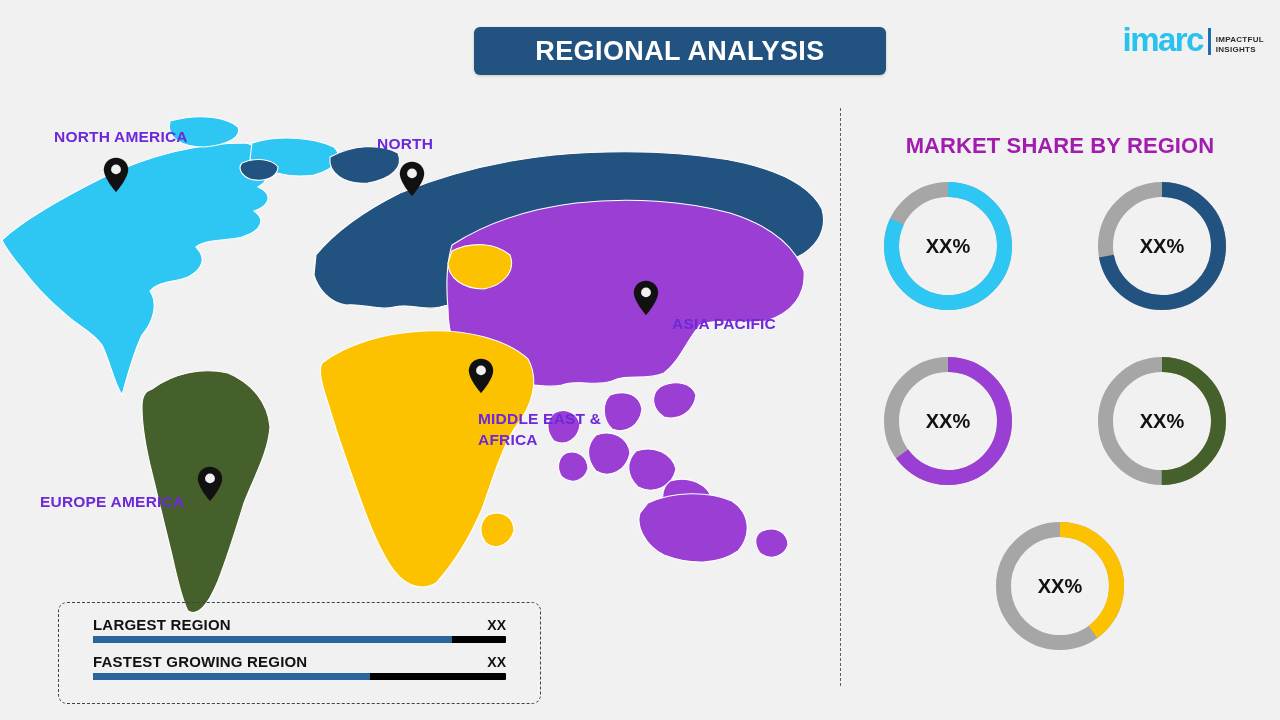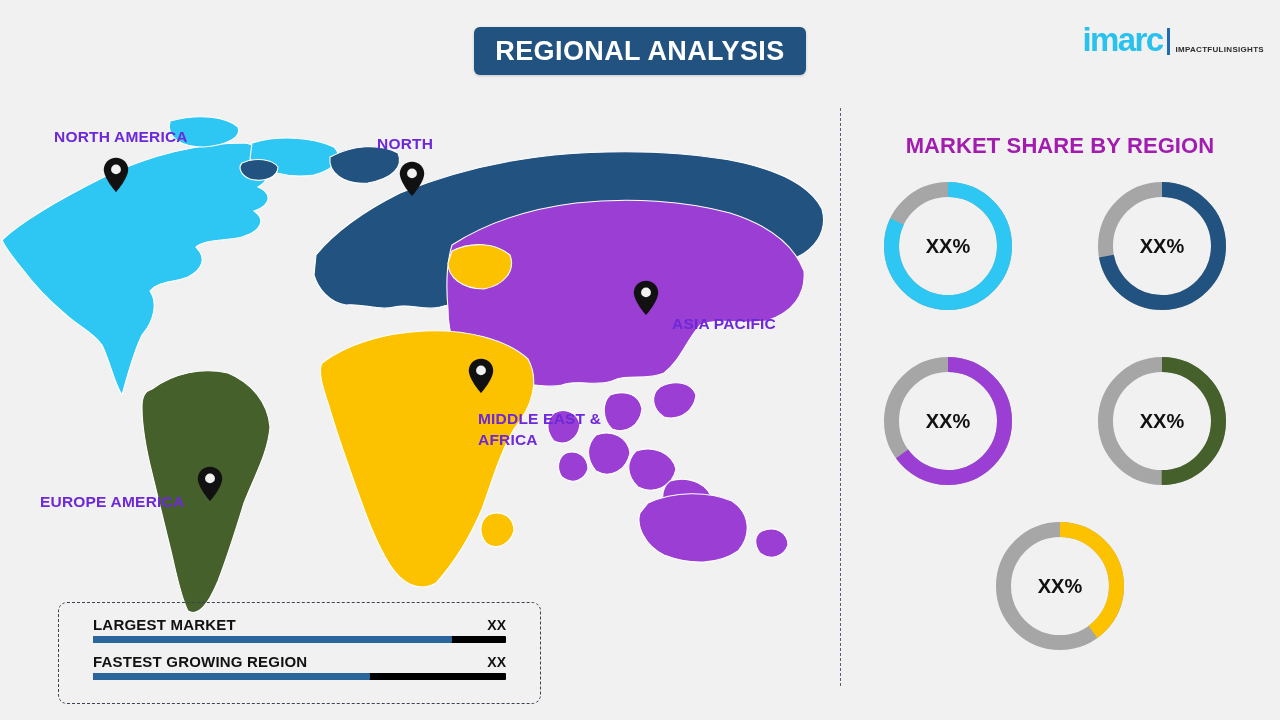--- a/index.html
+++ b/index.html
@@ -6,21 +6,21 @@
   html,body { width:1280px; height:720px; }
   body {
     background:#f1f1f1;
     font-family:"Liberation Sans", sans-serif;
     position:relative;
     overflow:hidden;
   }
   
   #title-banner{
     position:absolute; left:474px; top:27px;
-    width:332px; height:48px;
+    width:412px; height:48px;
     background:#225380;
     border-radius:6px;
     display:flex; align-items:center; justify-content:center;
     box-shadow:0 1px 3px rgba(0,0,0,.18);
   }
   #title-banner span{
     color:#ffffff; font-size:27px; font-weight:bold; letter-spacing:.4px;
   }
   
   #logo{
@@ -28,21 +28,21 @@
     display:flex; align-items:flex-end; gap:5px;
   }
   #logo .logo-word{
     font-size:33px; font-weight:bold; color:#29c1ee;
     letter-spacing:-1.6px; line-height:1; position:relative; top:1px;
   }
   #logo .logo-bar{
     width:3px; height:27px; background:#1f6cb4;
   }
   #logo .logo-tag{
-    display:flex; justify-content:center;
+    display:flex; flex-direction:column; justify-content:center;
     font-size:8px; font-weight:bold; color:#2b2b2b; line-height:1.25;
     letter-spacing:.3px;
   }
   
   #panel-divider{
     position:absolute; left:840px; top:108px;
     width:0; height:578px;
     border-left:1.5px dashed #53607a;
   }
   
@@ -158,21 +158,21 @@
           <path d="M13 0.8 C6.1 0.8 0.8 6.1 0.8 12.6 C0.8 21.5 13 35.2 13 35.2 C13 35.2 25.2 21.5 25.2 12.6 C25.2 6.1 19.9 0.8 13 0.8 Z" fill="#111111"></path>
           <circle cx="13" cy="12.4" r="4.9" fill="#f1f1f1"></circle>
         </svg></div>
     </div>
 </div>
 
 <div id="legend-box">
   <div id="legend-rows">
       <div class="legend-row">
         <div class="legend-row-top">
-          <span class="legend-name">LARGEST MARKET</span>
+          <span class="legend-name">LARGEST REGION</span>
           <span class="legend-value">XX</span>
         </div>
         <div class="legend-track" style="background:#000000">
           <div class="legend-fill" style="width:87%;background:#2a659c"></div>
         </div>
       </div>
       <div class="legend-row">
         <div class="legend-row-top">
           <span class="legend-name">FASTEST GROWING REGION</span>
           <span class="legend-value">XX</span>

